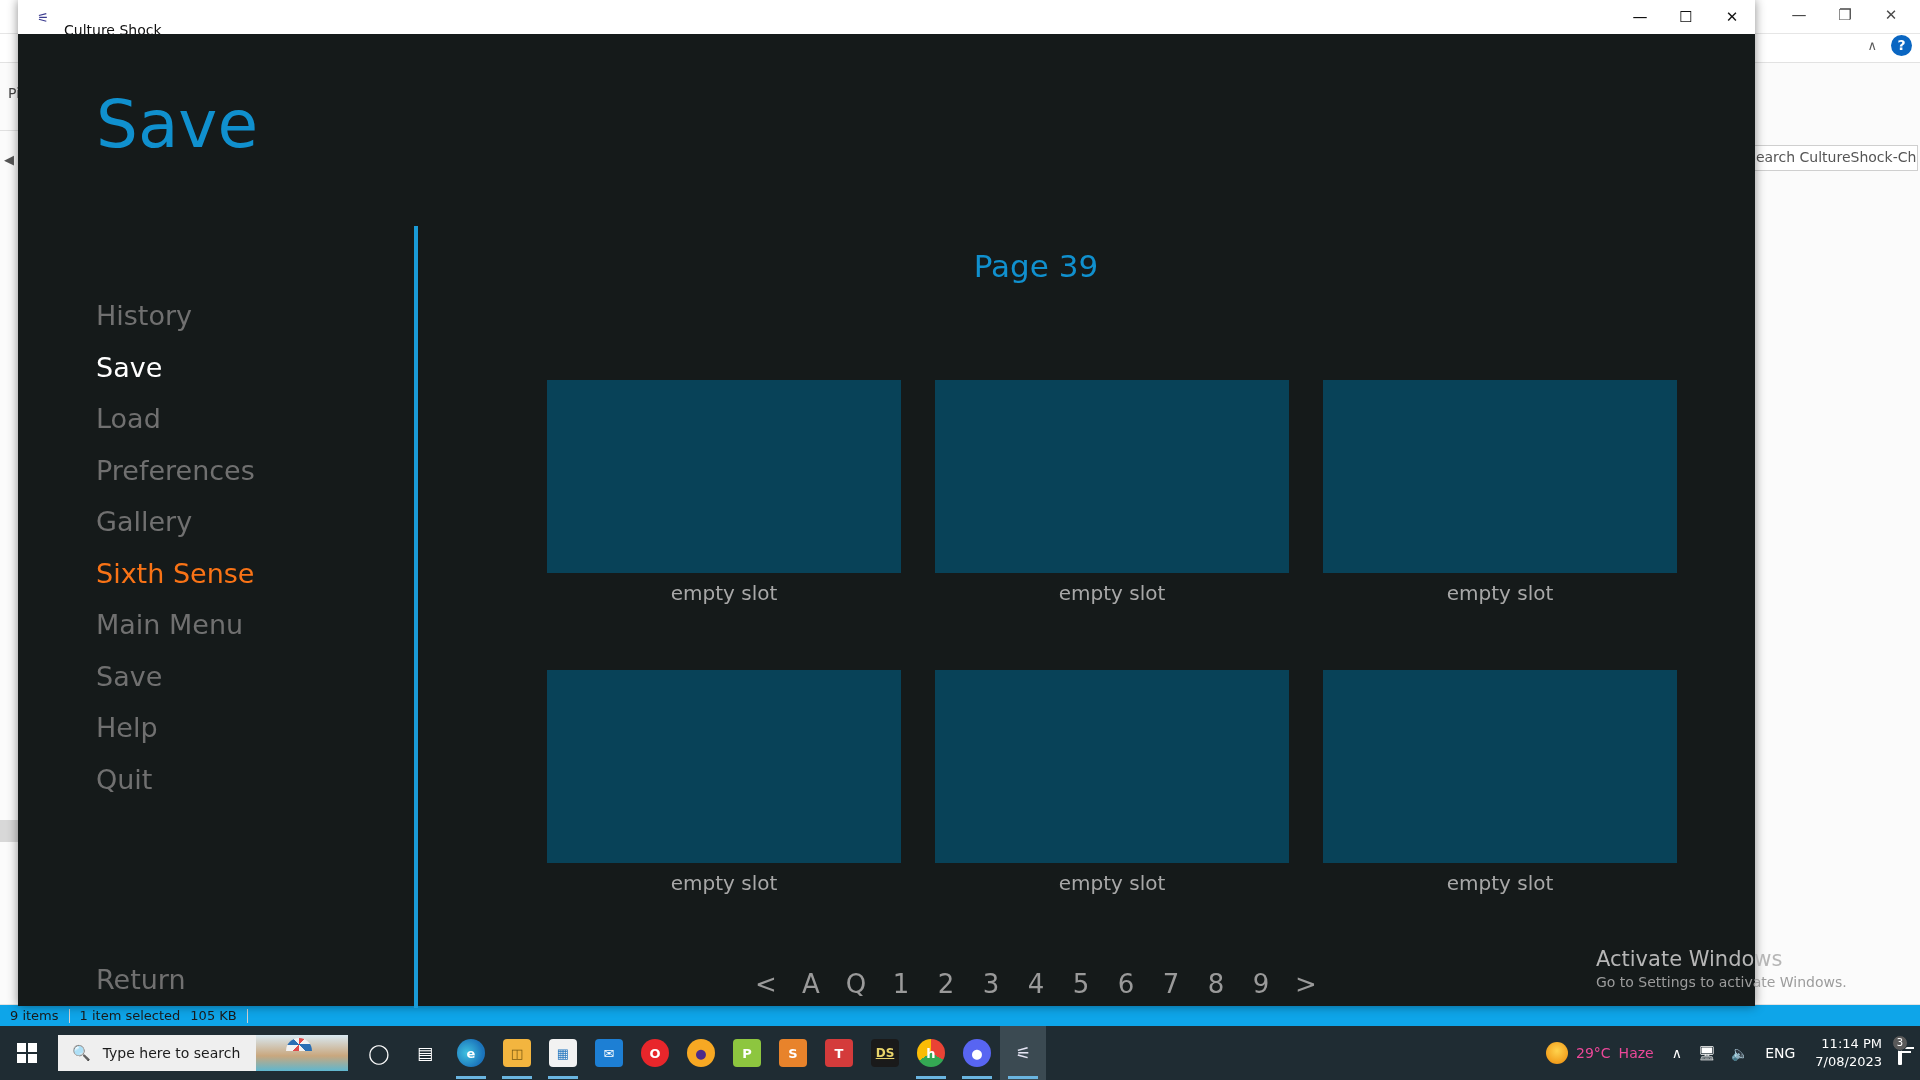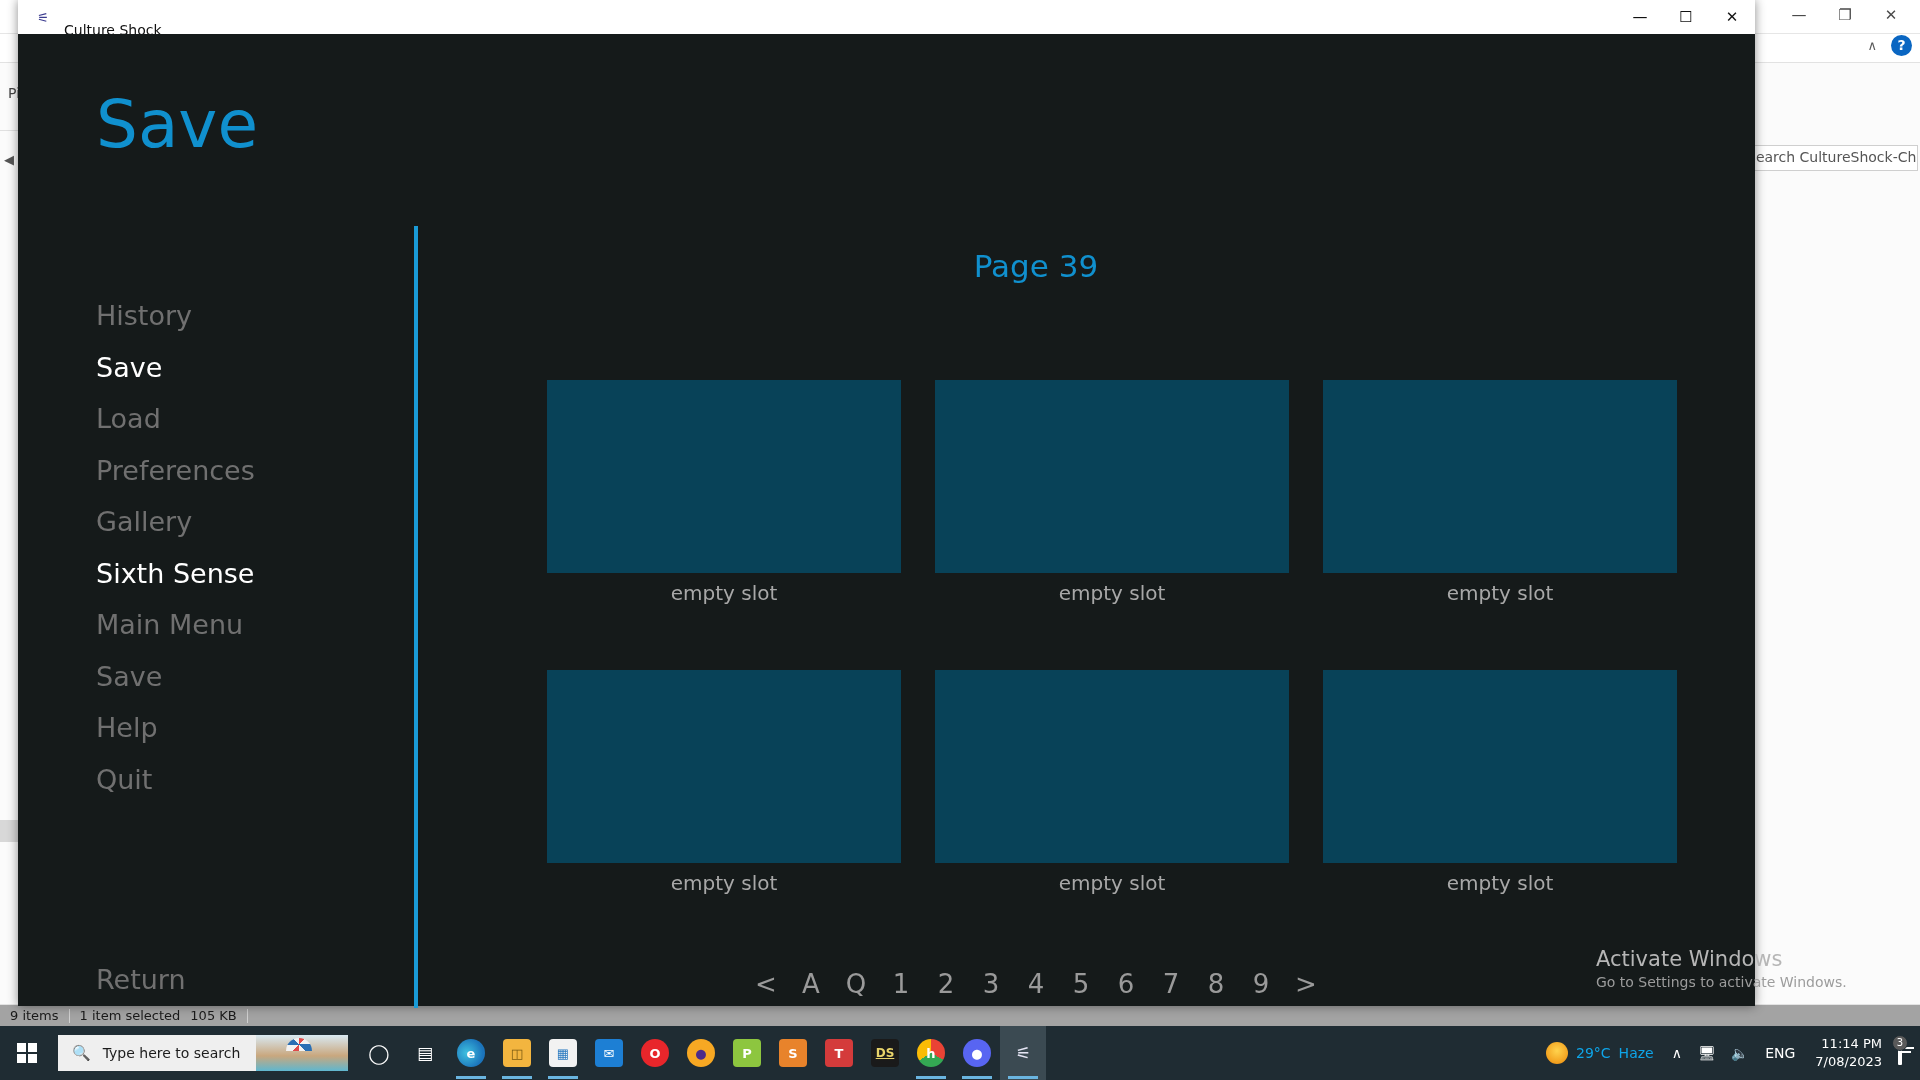--- a/index.html
+++ b/index.html
@@ -69,21 +69,21 @@
   }
   .view-ic {
     width: 22px; height: 20px; display:flex; align-items:center; justify-content:center;
     font-size: 13px; color: #4a4a4a;
   }
   .view-ic.sel { background: #cfe6f7; border: 1px solid #89c0e8; }
 
   
   .exp-statusbar {
     position: absolute; left: 0; top: 1004px; width: 1920px; height: 22px;
-    background: #a3a3a3; border-top: 1px solid #e3e3e3;
+    background: #0ea5e9; border-top: 1px solid #e3e3e3;
     display: flex; align-items: center; font-size: 13px; color: #1a1a1a;
   }
   .exp-statusbar .seg { padding: 0 10px; }
   .exp-statusbar .divider { width:1px; height: 14px; background:#d0d0d0; }
 
   
   .game-window {
     position: absolute; left: 18px; top: 0px; width: 1737px; height: 1006px;
     background: #151a1a;
     box-shadow: 0 0 10px rgba(0,0,0,0.45);
@@ -120,21 +120,21 @@
 
   .nav-menu {
     position: absolute; left: 78px; top: 268px;
     display: flex; flex-direction: column;
   }
   .nav-item {
     font-size: 27px; color: #707070; line-height: 1; margin-bottom: 24.5px;
     white-space: nowrap; cursor: pointer;
   }
   .nav-item.active { color: #ffffff; }
-  .nav-item.hover { color: #ffffff; }
+  .nav-item.hover { color: #f97316; }
 
   .return-btn {
     position: absolute; left: 78px; top: 930px;
     font-size: 27px; color: #707070; cursor: pointer;
   }
 
   .page-label {
     position: absolute; left: 1018px; top: 214px; transform: translateX(-50%);
     font-size: 31px; color: #1090ce; white-space: nowrap;
   }
@@ -211,21 +211,21 @@
   .gly { width: 28px; height: 28px; border-radius: 4px; display:flex; align-items:center;
          justify-content:center; font-size: 13px; font-weight: bold; color: #fff; }
 
   .tb-tray {
     position: absolute; right: 0; top: 0; height: 54px; display: flex; align-items: center;
     gap: 0px; padding-right: 6px;
   }
   .tray-weather { display: flex; align-items: center; gap: 8px; padding: 0 10px; }
   .sunicon { width: 22px; height: 22px; border-radius: 50%;
     background: radial-gradient(circle at 50% 40%, #ffd34d 0%, #f2a01e 70%, #e07b12 100%); }
-  .tray-txt { font-size: 14px; color: #0ea5e9; white-space: nowrap; }
+  .tray-txt { font-size: 14px; color: #ec4899; white-space: nowrap; }
   .tray-ic { padding: 0 8px; font-size: 14px; color: #ffffff; }
   .tray-clock { display: flex; flex-direction: column; align-items: flex-end;
                 padding: 0 12px; font-size: 13px; color: #fff; line-height: 1.35; }
   .tray-notif { position: relative; padding: 0 12px 0 4px; }
   .notif-box { width: 18px; height: 14px; border: 2px solid #fff; border-radius: 1px; position: relative; }
   .notif-box i { position: absolute; left: 2px; height: 2px; background: #fff; display: block; }
   .notif-badge {
     position: absolute; right: 6px; bottom: 12px; width: 16px; height: 16px; border-radius: 50%;
     background: #5a5a5a; color: #fff; font-size: 10px; display: flex; align-items: center;
     justify-content: center; border: 1px solid #1f2c33;

